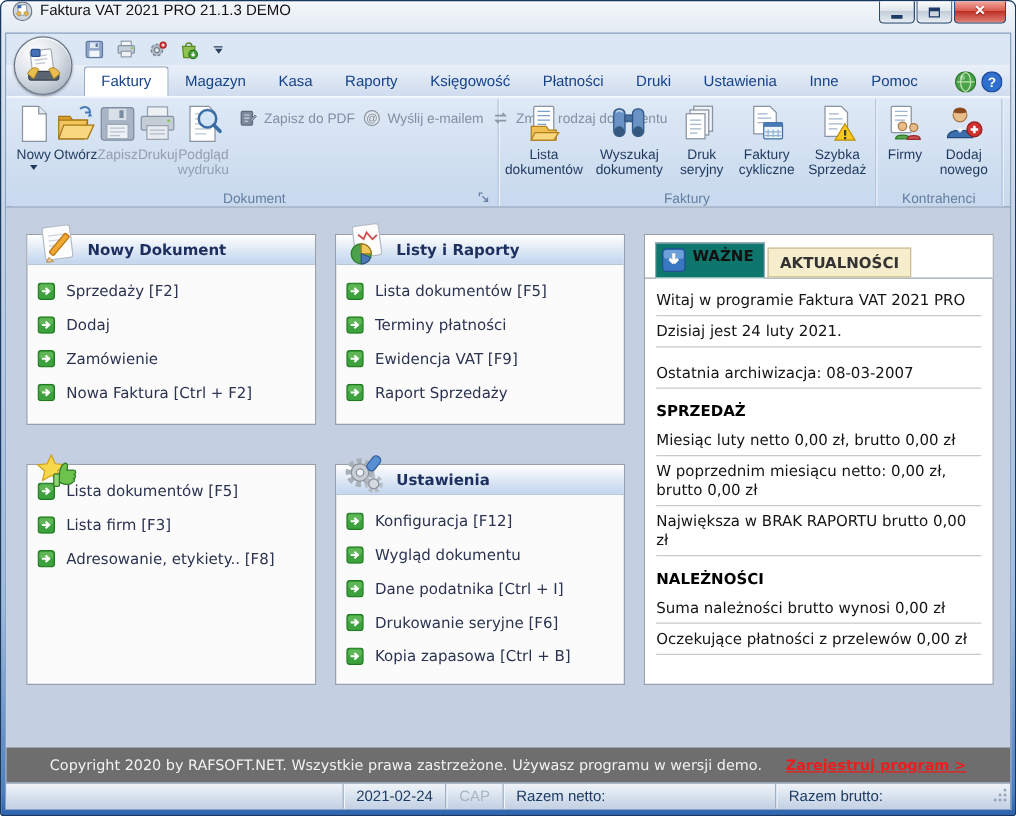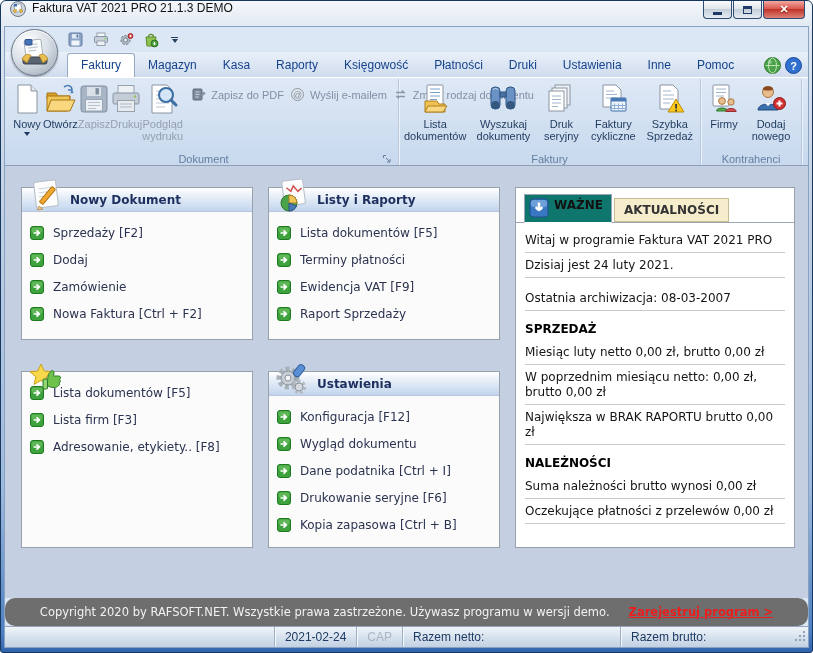--- a/index.html
+++ b/index.html
@@ -87,21 +87,21 @@
   .ntab { font-family:"DejaVu Sans", sans-serif; font-size:12px; font-weight:bold; cursor:pointer; }
   .ntab.active { display:flex; align-items:flex-start; gap:5px; color:#111; background:#0f766e;
     border:1px solid #9aa4b2; border-bottom:1px solid #fff; margin-bottom:-1px; padding:3px 8px 4px 4px; }
   .ntab.inactive { background:#f5edcb; border:1px solid #c9bd92; color:#333; padding:4px 9px; margin-left:2px; margin-bottom:0px; }
   .news-body { padding:5px 9px 0 9px; }
   .nrow { font-family:"DejaVu Sans", sans-serif; font-size:12px; color:#151515; padding:5px 0 4px; border-bottom:1px solid #c9c9c9; line-height:15px; }
   .nrow.gap { margin-top:8px; }
   .nhead { font-family:"DejaVu Sans", sans-serif; font-size:12px; font-weight:bold; color:#000; padding:11px 0 4px; }
 
   
-  .copybar { height:28px; background:#6e6e6e; display:flex; align-items:center; justify-content:center; gap:19px; flex:0 0 auto;border-radius:10px; }
+  .copybar { height:28px; background:#6e6e6e; display:flex; align-items:center; justify-content:center; gap:19px; flex:0 0 auto; }
   .copybar .ctext { font-family:"DejaVu Sans", sans-serif; font-size:11.5px; color:#f2f2f2; }
   .copybar a.reg { font-family:"DejaVu Sans", sans-serif; font-size:11.5px; color:#ee1d1d; font-weight:bold; text-decoration:underline; cursor:pointer; }
 
   .statusbar { height:21px; background:linear-gradient(#f0f4f9,#d8e2ee 50%,#c3d1e3); border-top:1px solid #93a4bb; display:flex; align-items:center; flex:0 0 auto; font-size:12px; }
   .sb-spring { flex:1; }
   .sb-cell { height:100%; display:flex; align-items:center; padding:0 10px; border-left:1px solid #9fb0c4; box-shadow:inset 1px 0 0 #f4f8fc; color:#1d3b63; white-space:nowrap; }
   .sb-cell.dim { color:#aab4c2; }
   .sb-cell.netto { width:218px; }
   .sb-cell.brutto { width:188px; position:relative; }
   .grip { position:absolute; right:2px; bottom:2px; }

